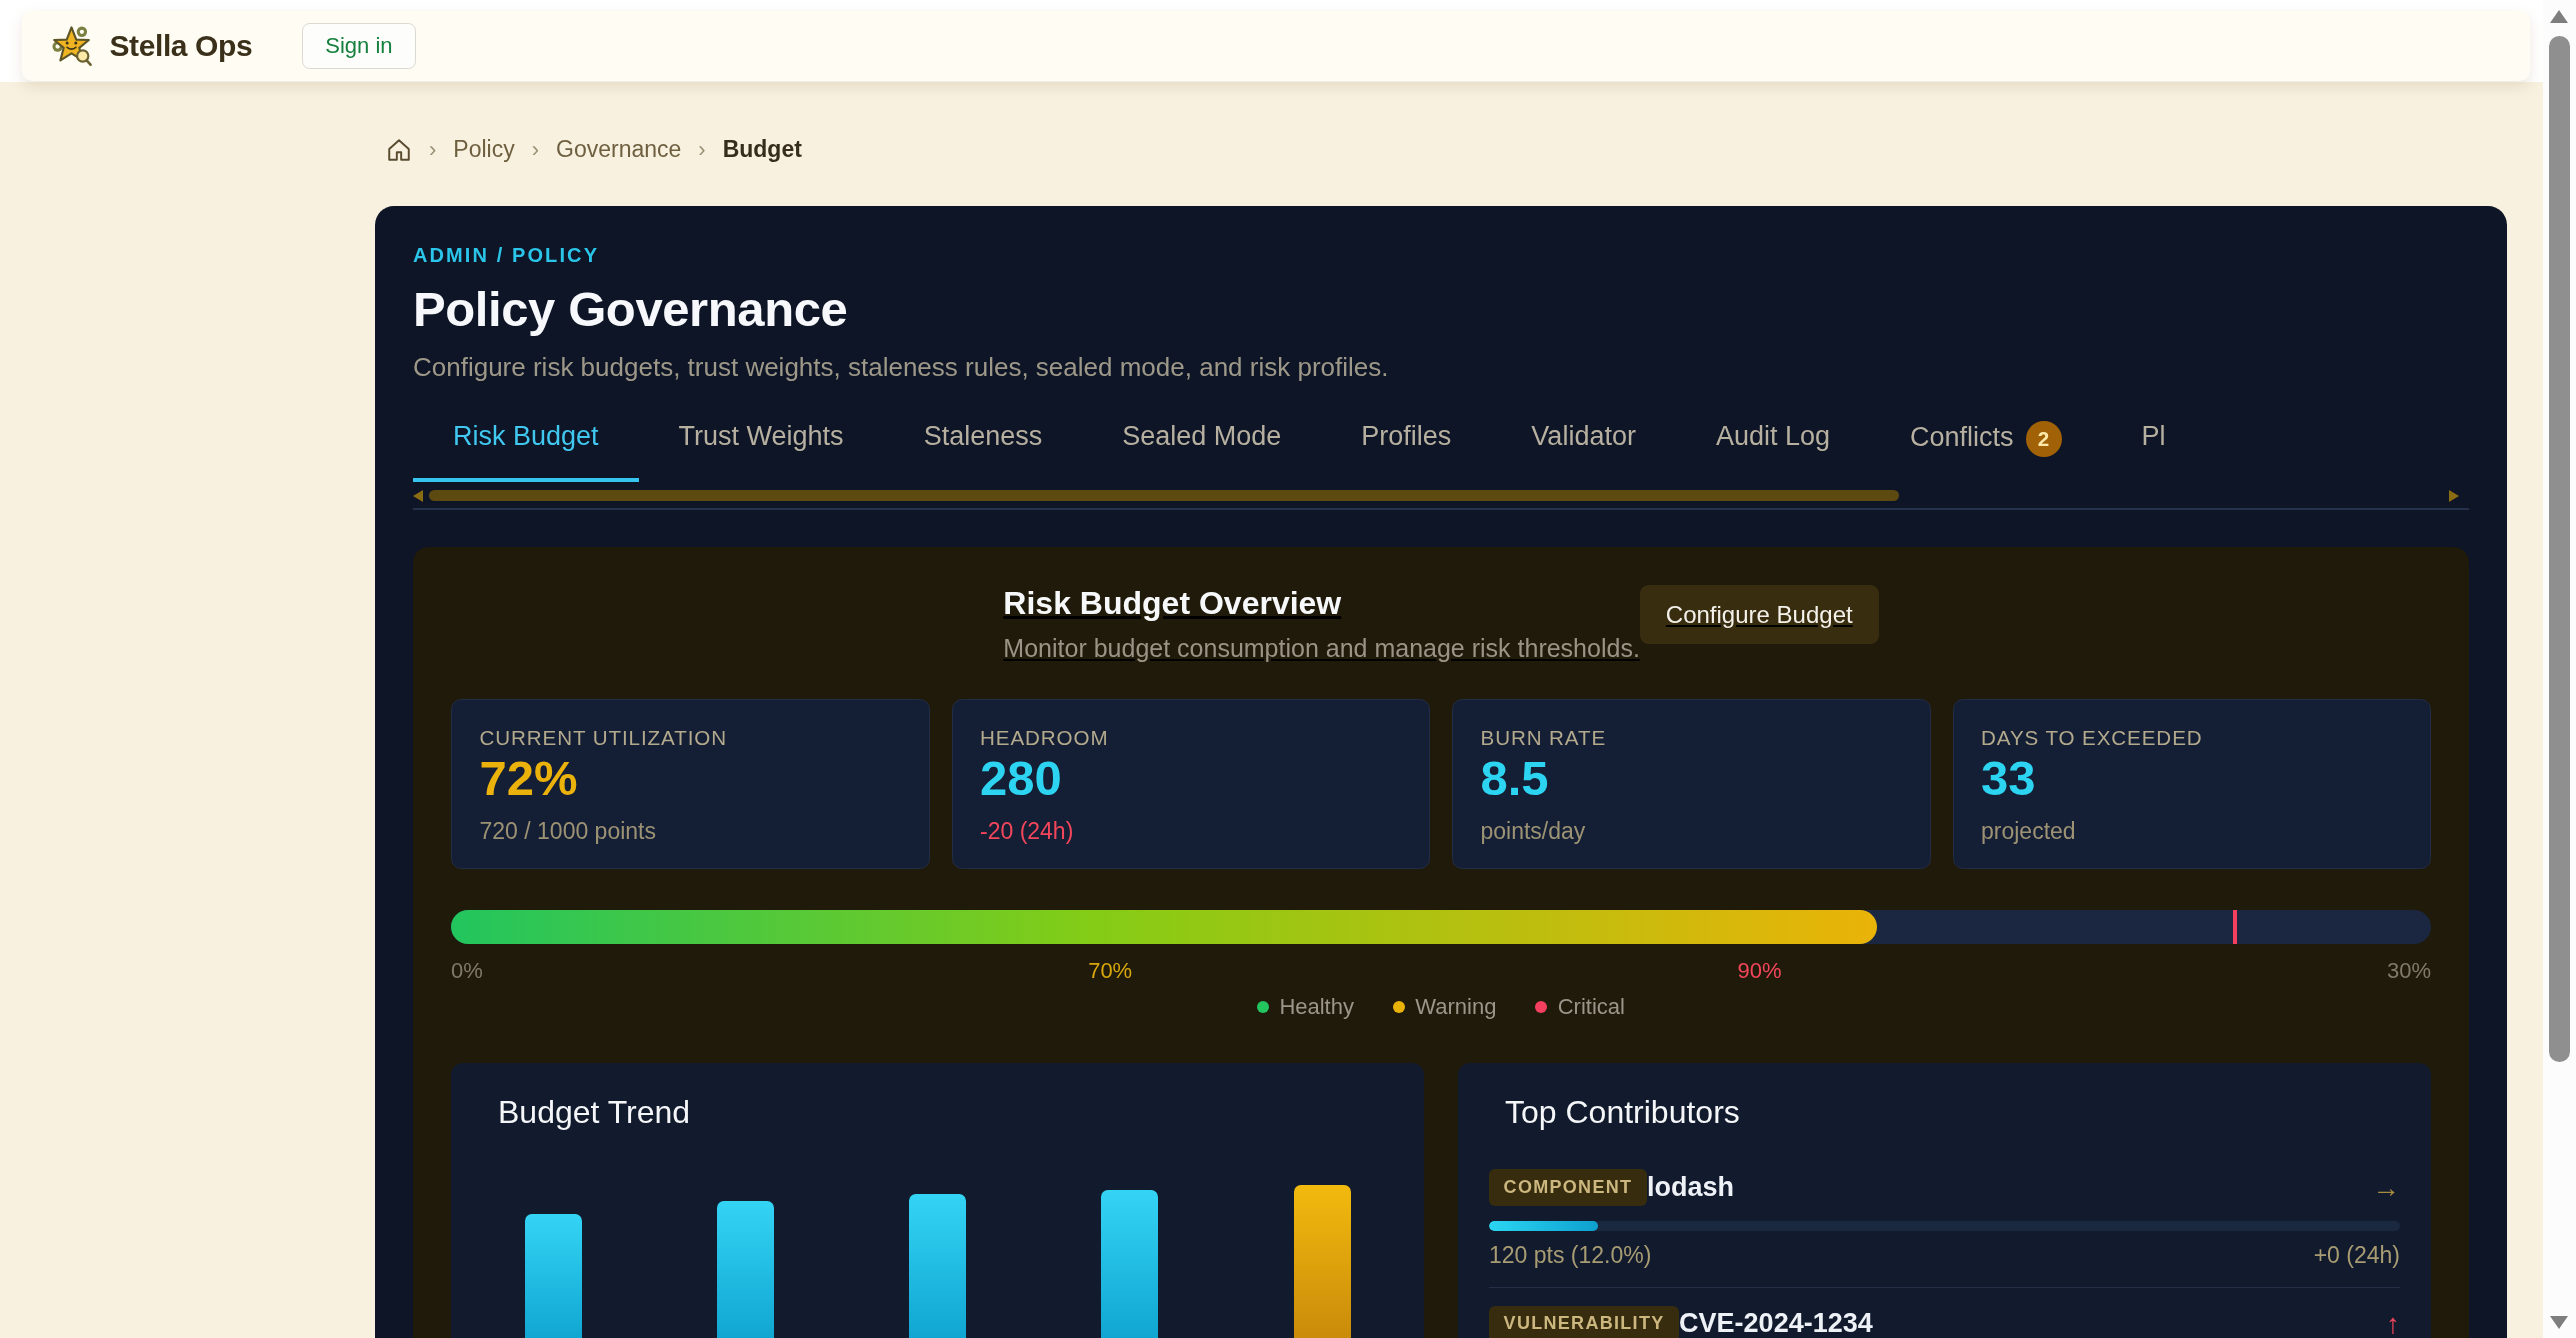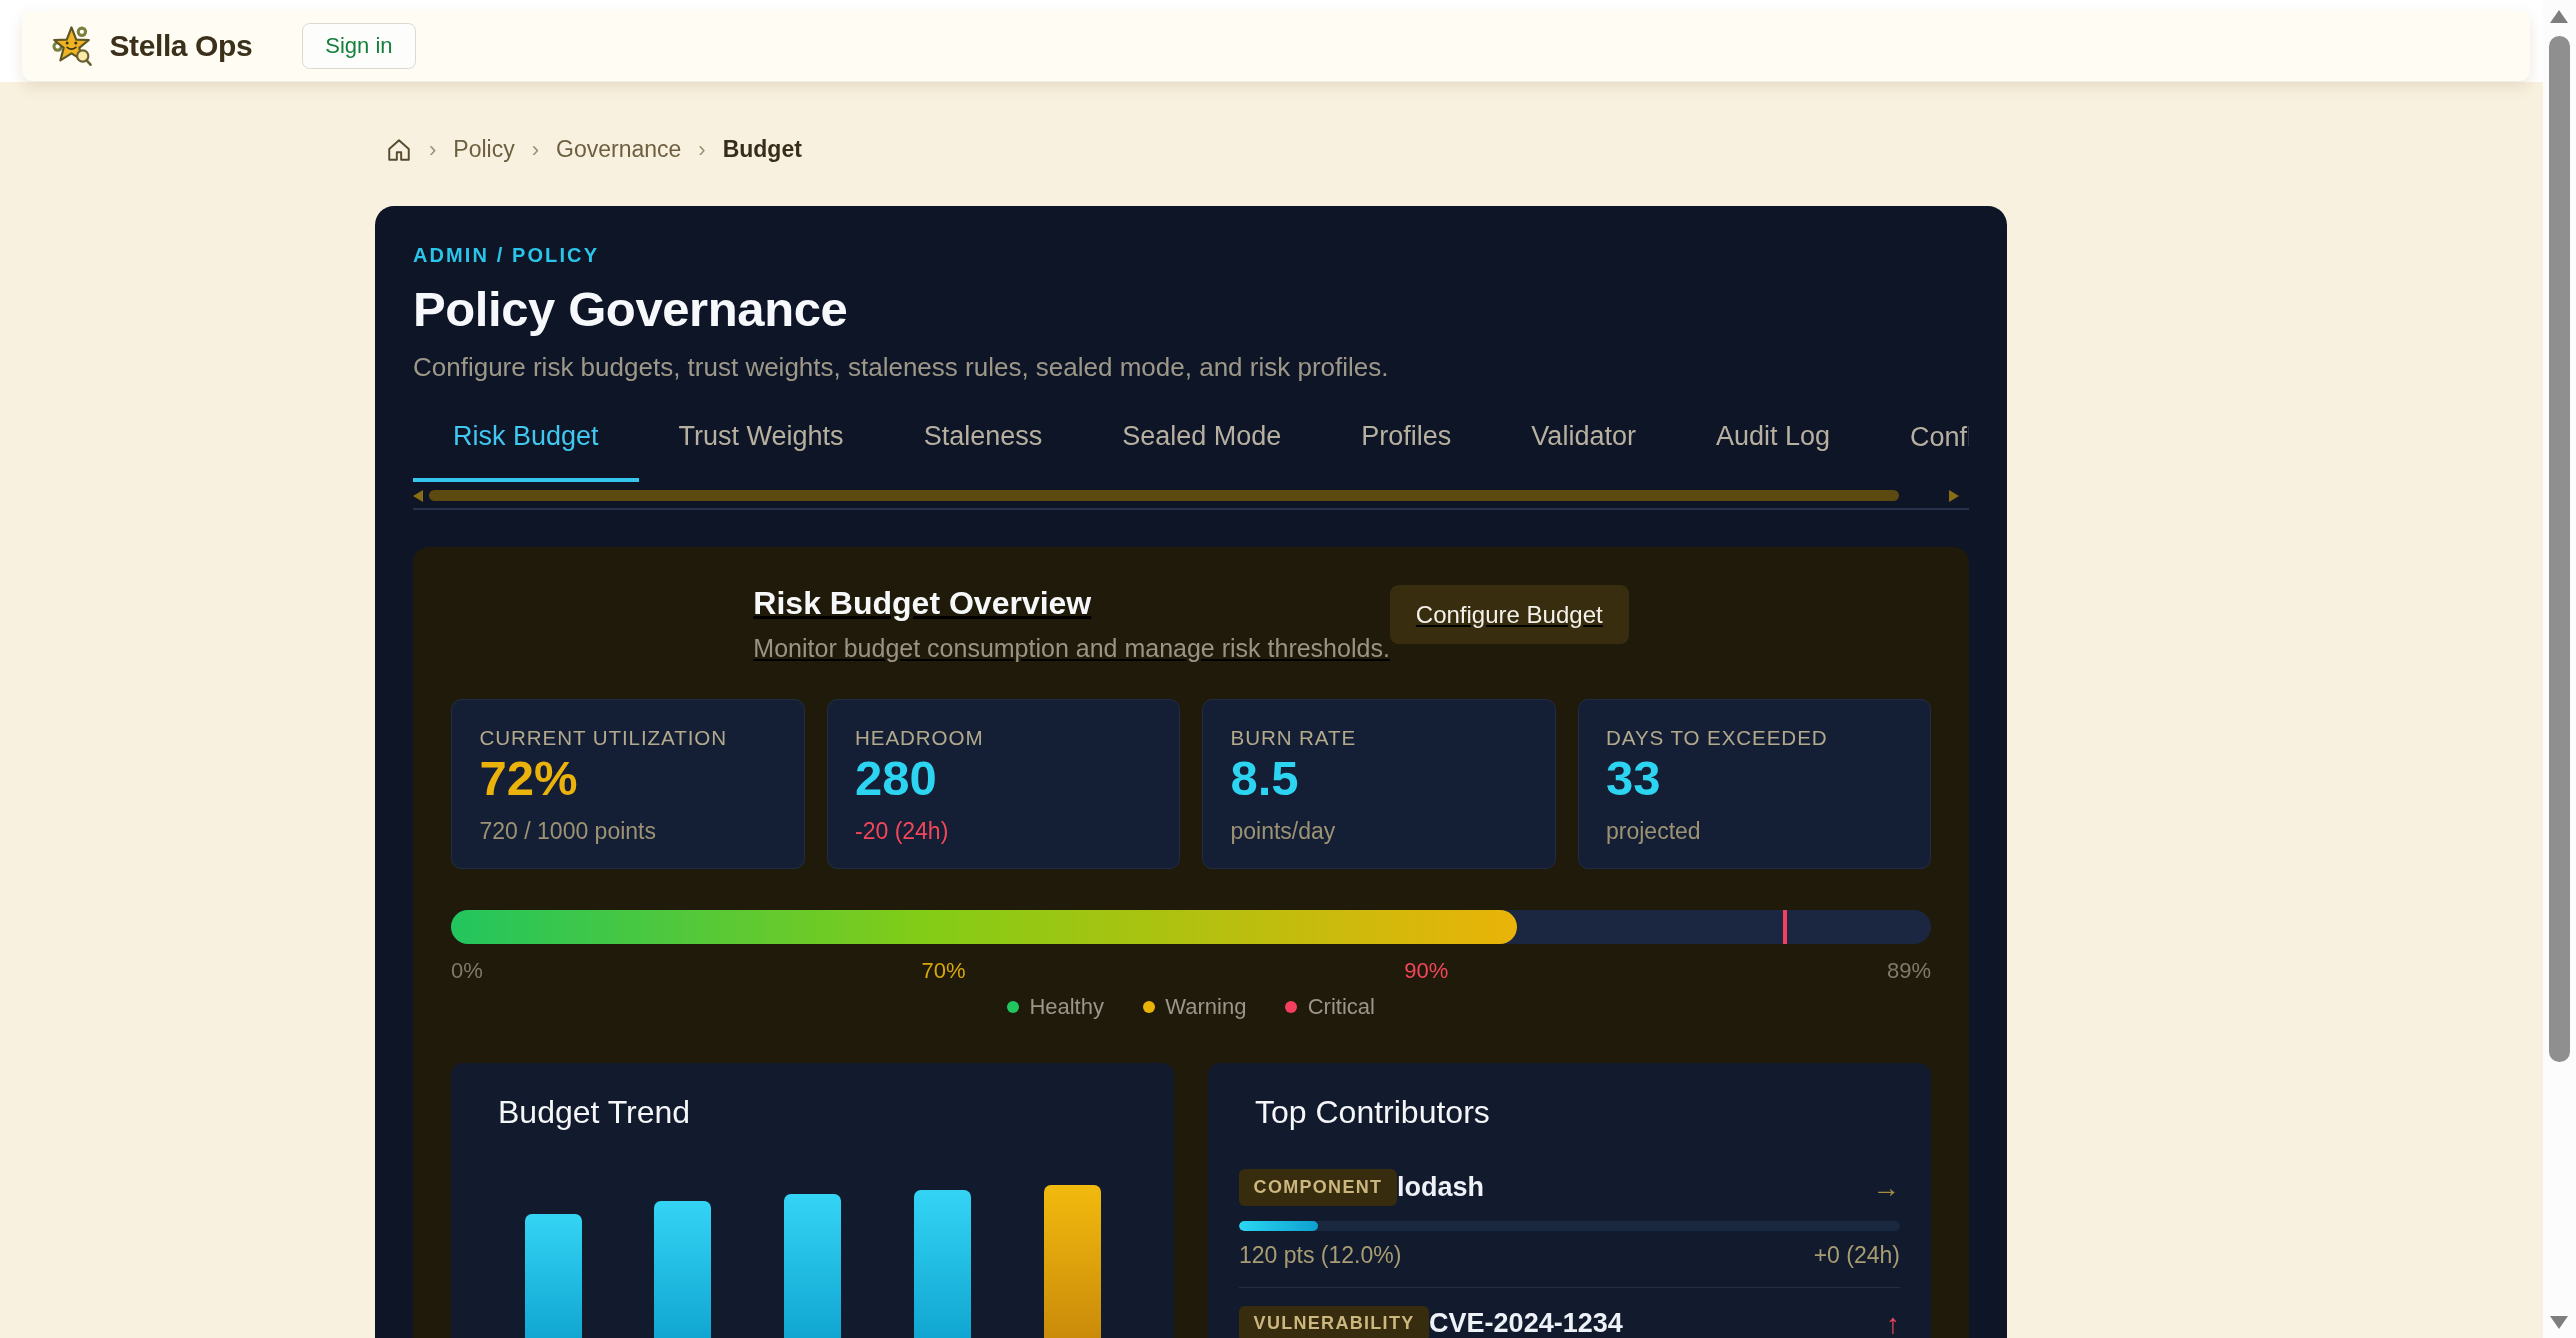--- a/index.html
+++ b/index.html
@@ -25,21 +25,21 @@
   .signin-btn { margin-left:50px; background:#fdfdfb; border:1.7px solid #dbd9d2; border-radius:7.7px;
     padding:9.4px 22px; font-size:22px; color:#15803d; }
 
   
   .breadcrumb { position:absolute; left:386px; top:136px; display:flex; align-items:center; gap:17px; font-size:23px; }
   .crumb-link { color:#6d5f3f; }
   .crumb-current { color:#372d1b; font-weight:700; }
   .crumb-sep { color:#9c9176; font-size:22px; }
 
   
-  .panel { position:absolute; left:375px; top:206px; width:1632px; height:1133px; background:#0d1526;
+  .panel { position:absolute; left:375px; top:206px; width:2132px; height:1133px; background:#0d1526;
     border-radius:19px 19px 0 0; padding:38px 38px 0 38px; overflow:hidden; }
   .eyebrow { font-size:20px; font-weight:700; letter-spacing:2.1px; color:#2bc5ea; }
   .page-title { margin-top:13.7px; font-size:49px; font-weight:800; color:#f6f8fb; letter-spacing:-0.4px; }
   .page-sub { margin-top:15.5px; font-size:26px; color:#9e9889; }
 
   
   .tabs { margin-top:38px; display:flex; white-space:nowrap; overflow:hidden; width:100%; }
   .tab { padding:0 40px 20.6px 40px; font-size:27px; color:#b7b0a0; border-bottom:4.3px solid transparent; }
   .tab.active { color:#40c8f0; border-bottom-color:#35c5ef; font-weight:500; }
   .tab-badge { display:inline-flex; align-items:center; justify-content:center; width:36px; height:36px;
@@ -200,21 +200,21 @@
     </div>
 
     <div class="gauge">
       <div class="gauge-fill" style="width: 72%;"></div>
       <div class="gauge-marker" style="left: 90%;"></div>
     </div>
     <div class="gauge-labels">
       <span class="gl-gray">0%</span>
       <span class="gl-gold">70%</span>
       <span class="gl-red">90%</span>
-      <span class="gl-gray">89%</span>
+      <span class="gl-gray">30%</span>
     </div>
     <div class="legend">
       <div class="legend-item">
         <span class="dot dot-green"></span>
         <span>Healthy</span>
       </div>
       <div class="legend-item">
         <span class="dot dot-gold"></span>
         <span>Warning</span>
       </div>

